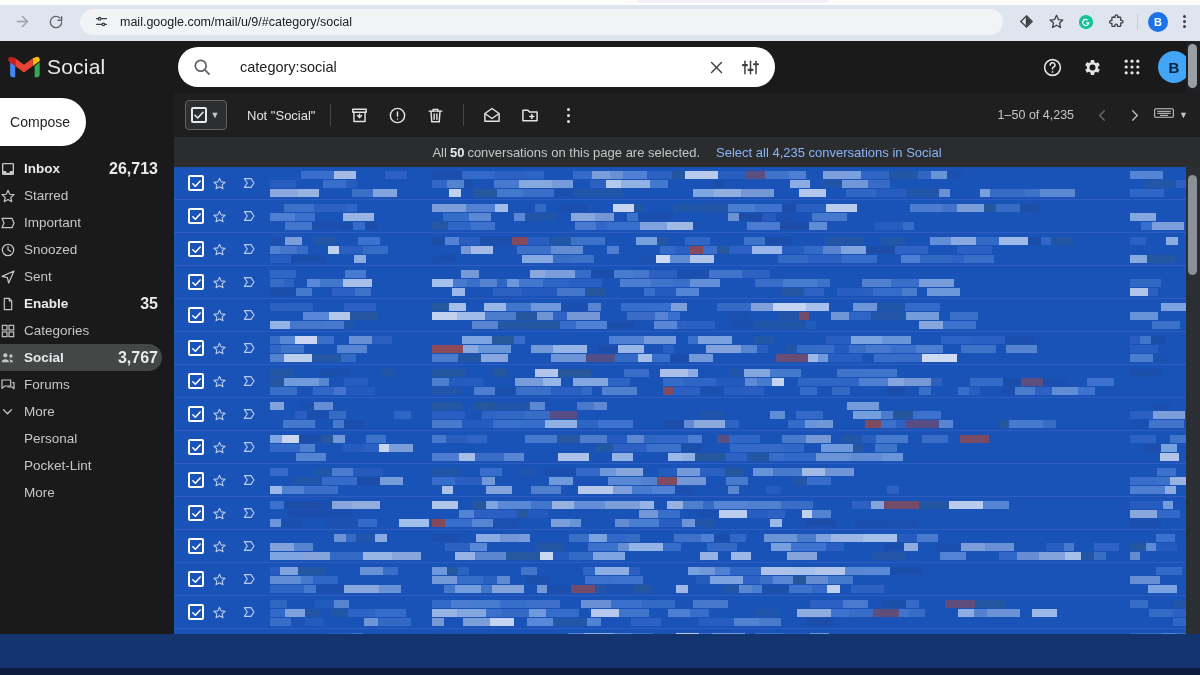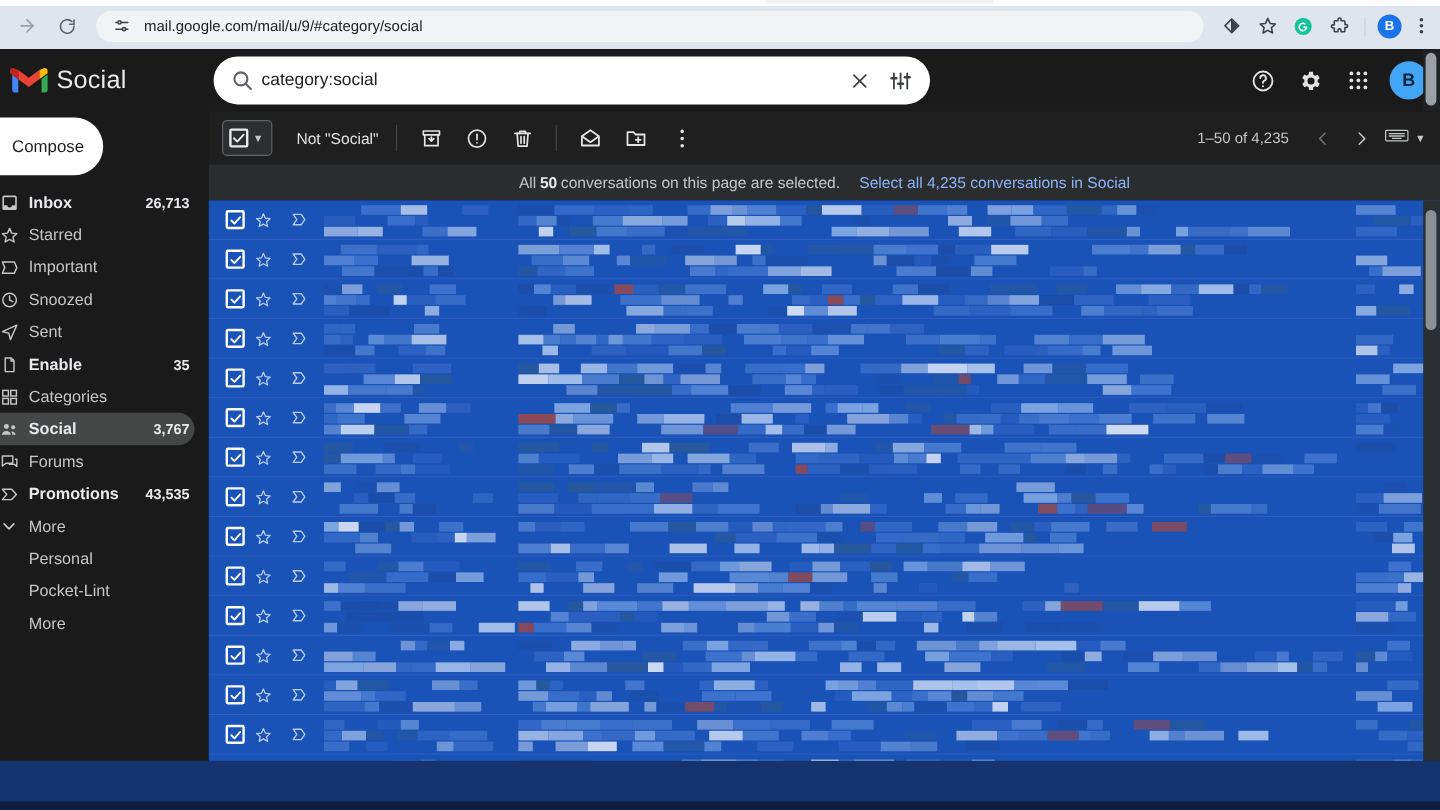--- a/index.html
+++ b/index.html
@@ -87,21 +87,21 @@
   #gm-logo { display: flex; align-items: center; margin-left: 8px; width: 160px; flex: none; }
   #gm-logo-mark { width: 32px; height: 24px; flex: none; }
   #gm-logo-text { color: #e8eaed; font-size: 21px; margin-left: 7px; letter-spacing: .2px; }
   #gm-search {
     width: 597px; height: 40px; background: #ffffff; border-radius: 22px;
     display: flex; align-items: center; padding: 0 8px 0 14px; flex: none;
     margin-left: 10px;
   }
   #gm-search-icon { width: 24px; color: #5f6368; flex: none; display: flex; }
   #gm-search-value {
-    flex: 1; margin-left: 2px; font-size: 14.5px; color: #202124;
+    flex: 1; margin-left: 24px; font-size: 14.5px; color: #202124;
     white-space: nowrap; overflow: hidden;
   }
   .gm-search-btn {
     width: 34px; height: 34px; border-radius: 50%; flex: none;
     display: flex; align-items: center; justify-content: center; color: #3c4043;
   }
   #gm-header-right {
     margin-left: auto; display: flex; align-items: center; padding-right: 10px;
   }
   .gm-hdr-icon {
@@ -126,21 +126,21 @@
     padding-right: 16px; color: #1f1f1f; font-size: 14px;
   }
   #nav-list { position: absolute; left: 0; top: 62px; width: 174px; }
   .nav-item {
     position: relative; height: 27px; display: flex; align-items: center;
     border-radius: 0 14px 14px 0; padding-left: 12px; margin-right: 12px;
     color: #c4c7c5; font-size: 13.5px;
   }
   .nav-item .nav-ico { width: 22px; margin-left: -12px; flex: none; display: flex; align-items: center; color: #c4c7c5; }
   .nav-item .nav-label { margin-left: 2px; white-space: nowrap; }
-  .nav-item .nav-count { margin-left: auto; font-size: 12px; padding-right: 4px; }
+  .nav-item .nav-count { margin-left: auto; font-size: 16px; padding-right: 4px; }
   .nav-item.bold { color: #e8eaed; font-weight: bold; }
   .nav-item.active { background: #444746; color: #e8eaed; font-weight: bold; }
   #labels-head {
     display: flex; align-items: center; height: 30px;
     padding-left: 12px; margin-right: 12px; color: #c4c7c5; font-size: 13.5px;
   }
   #labels-head .nav-count { margin-left: auto; font-size: 19px; padding-right: 6px; line-height: 1; }
 
   
   #main {
@@ -468,29 +468,20 @@
           <span class="nav-count">3,767</span>
         </div>
         <div class="nav-item">
           <span class="nav-ico">
             <svg width="16" height="16" viewBox="0 0 24 24" fill="none" stroke="currentColor" stroke-width="1.8" stroke-linejoin="round">
               <path d="M3 4.5h13v9H7.5L3 17z"></path>
               <path d="M18.5 8.5h2.5v9l-3-2.5h-7"></path>
             </svg>
           </span>
           <span class="nav-label">Forums</span>
-        </div>
-        <div class="nav-item bold">
-          <span class="nav-ico">
-            <svg width="16" height="16" viewBox="0 0 24 24" fill="none" stroke="currentColor" stroke-width="1.8" stroke-linejoin="round">
-              <path d="M3 5.5h11.5l6 6.5-6 6.5H3l5.5-6.5z"></path>
-            </svg>
-          </span>
-          <span class="nav-label">Promotions</span>
-          <span class="nav-count">43,535</span>
         </div>
         <div class="nav-item">
           <span class="nav-ico">
             <svg width="15" height="15" viewBox="0 0 24 24" fill="none" stroke="currentColor" stroke-width="2.2" stroke-linecap="round" stroke-linejoin="round">
               <polyline points="5.5,9 12,15.5 18.5,9"></polyline>
             </svg>
           </span>
           <span class="nav-label">More</span>
         </div>
         <div class="nav-item">

